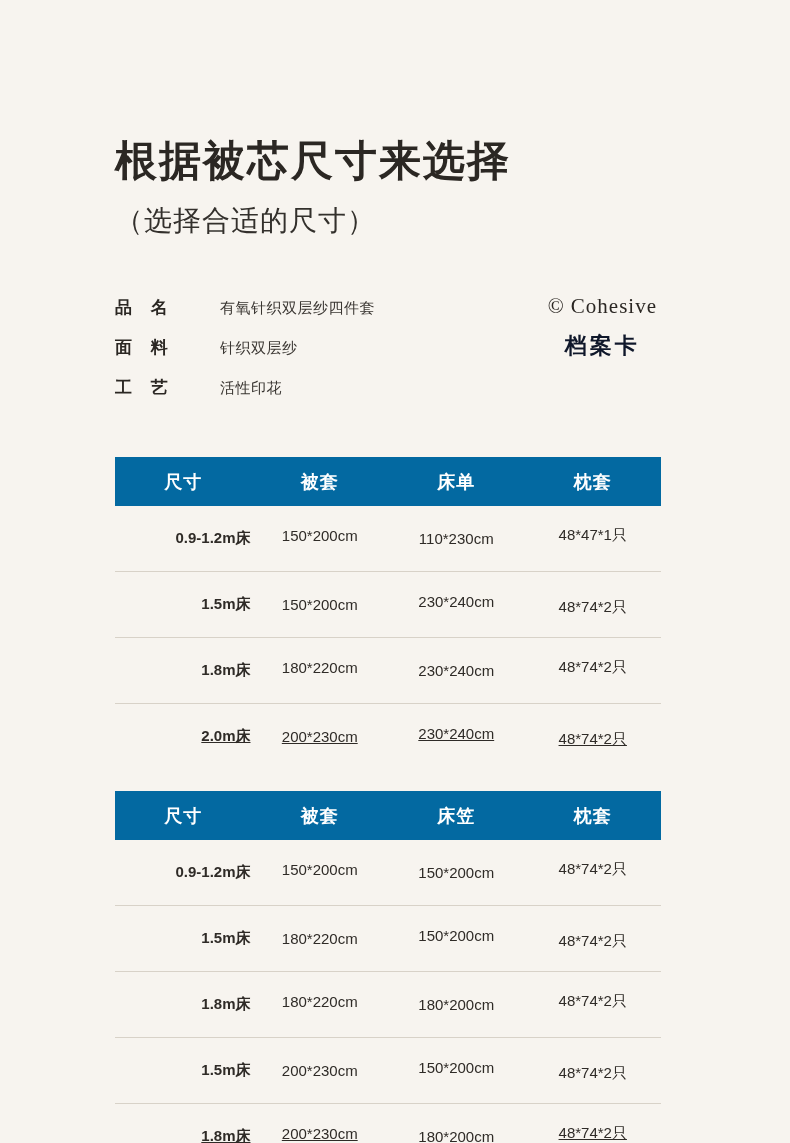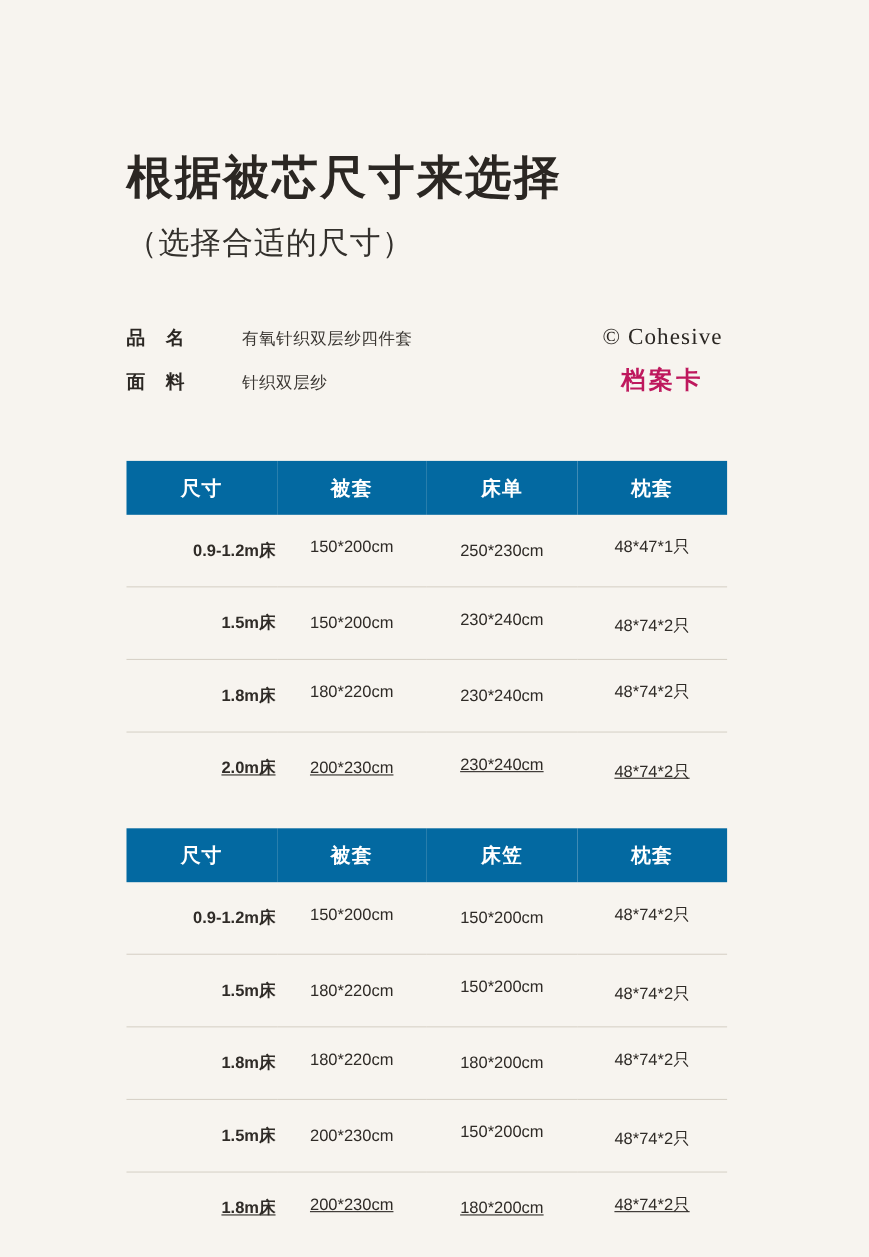--- a/index.html
+++ b/index.html
@@ -84,21 +84,21 @@
     letter-spacing: 1px;
     color: #2b2723;
     white-space: nowrap;
     font-family: "Liberation Serif", "DejaVu Serif", serif;
   }
   .brand-sub {
     font-size: 22px;
     font-weight: 700;
     letter-spacing: 3px;
     margin-top: 12px;
-    color: #be185d;
+    color: #0f172a;
   }
 
   
   .size-table {
     width: 100%;
     border-collapse: collapse;
     table-layout: fixed;
   }
   .tbl-1 { margin-top: 58px; }
   .tbl-2 { margin-top: 22px; }
@@ -144,20 +144,24 @@
   <div class="spec-wrap">
     <div class="spec-list">
       <div class="spec-row">
         <span class="spec-label">品 名</span>
         <span class="spec-value">有氧针织双层纱四件套</span>
       </div>
       <div class="spec-row">
         <span class="spec-label">面 料</span>
         <span class="spec-value">针织双层纱</span>
       </div>
+      <div class="spec-row">
+        <span class="spec-label">工 艺</span>
+        <span class="spec-value">活性印花</span>
+      </div>
     </div>
 
     <div class="brand">
       <div class="brand-name">© Cohesive</div>
       <div class="brand-sub">档案卡</div>
     </div>
   </div>
 
   <table class="size-table tbl-1">
     <thead>
@@ -165,21 +169,21 @@
         <th>尺寸</th>
         <th>被套</th>
         <th>床单</th>
         <th>枕套</th>
       </tr>
     </thead>
     <tbody>
       <tr>
         <td class="c0">0.9-1.2m床</td>
         <td class="c1">150*200cm</td>
-        <td class="c2">250*230cm</td>
+        <td class="c2">110*230cm</td>
         <td class="c3">48*47*1只</td>
       </tr>
       <tr>
         <td class="c0">1.5m床</td>
         <td class="c1">150*200cm</td>
         <td class="c2">230*240cm</td>
         <td class="c3">48*74*2只</td>
       </tr>
       <tr>
         <td class="c0">1.8m床</td>

